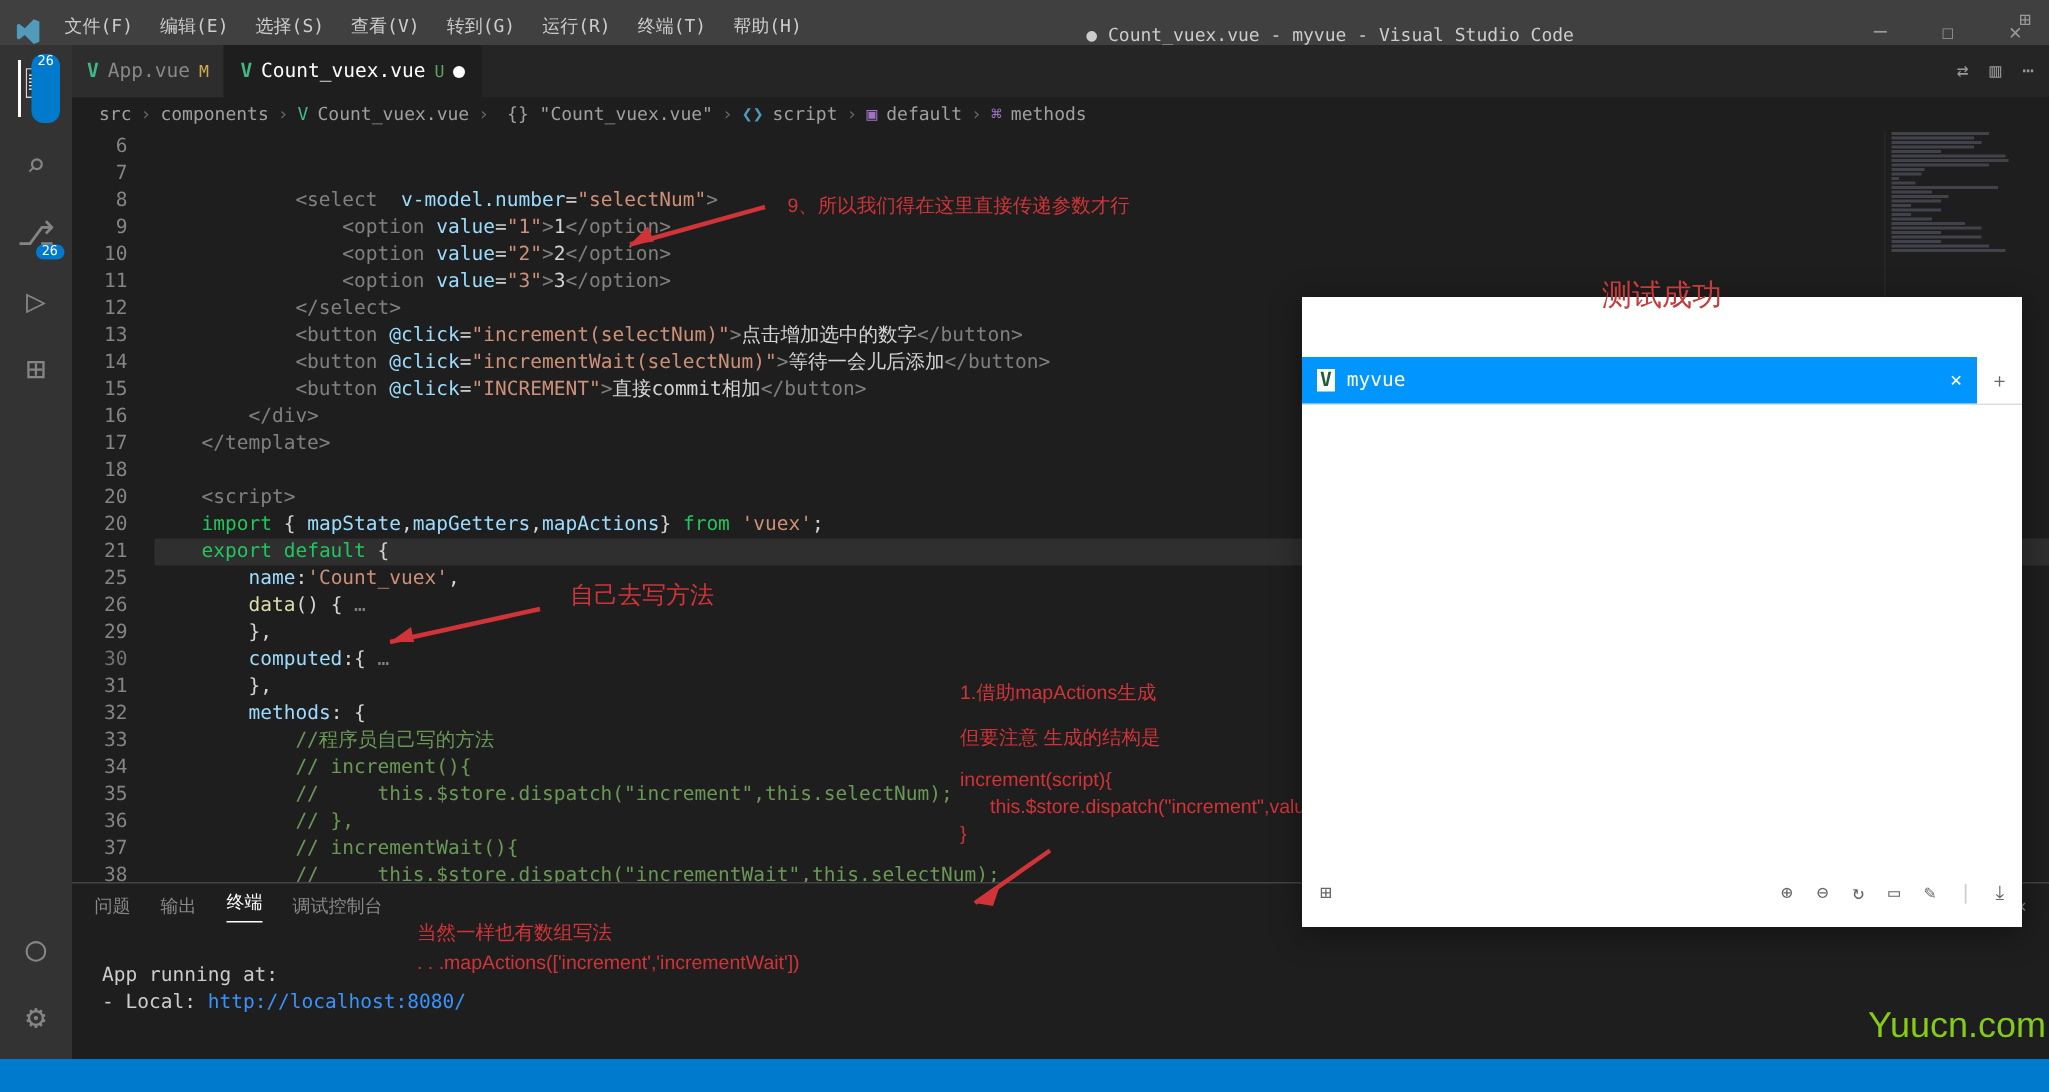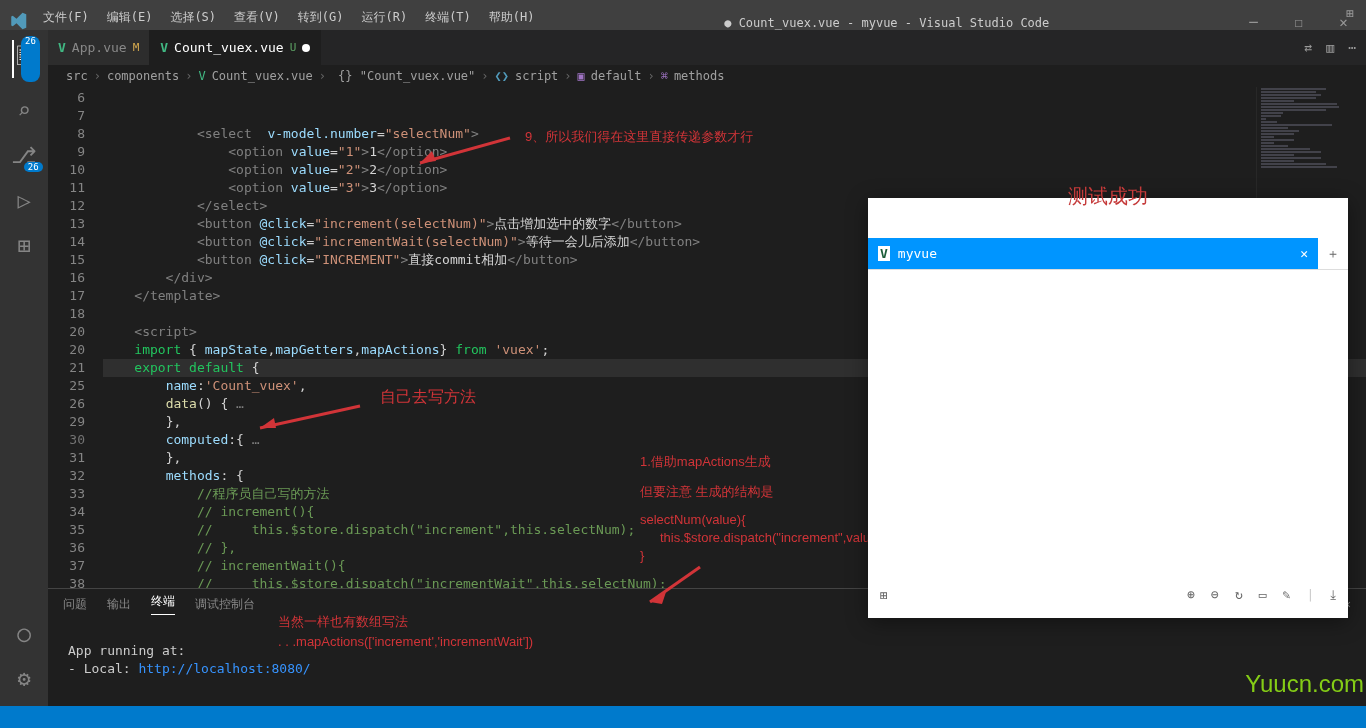--- a/index.html
+++ b/index.html
@@ -279,21 +279,21 @@
   </svg>
 
 <div class="annot" style="top:387px;left:380px;font-size:16px">自己去写方法</div>
 <svg class="arrow" style="top:398px;left:250px" width="120" height="40">
     <line x1="110" y1="8" x2="10" y2="30" stroke="#d13438" stroke-width="3"></line>
     <polygon points="10,30 24,20 26,30" fill="#d13438"></polygon>
   </svg>
 
 <div class="annot" style="top:453px;left:640px">1.借助mapActions生成</div>
 <div class="annot" style="top:483px;left:640px">但要注意 生成的结构是</div>
-<div class="annot" style="top:512px;left:640px">selectNum(value){</div>
+<div class="annot" style="top:512px;left:640px">increment(script){</div>
 <div class="annot" style="top:530px;left:660px">    this.$store.dispatch("increment",value)</div>
 <div class="annot" style="top:548px;left:640px">}</div>
 <svg class="arrow" style="top:562px;left:640px" width="80" height="50">
     <line x1="60" y1="5" x2="10" y2="40" stroke="#d13438" stroke-width="3"></line>
     <polygon points="10,40 26,30 22,42" fill="#d13438"></polygon>
   </svg>
 
 <div class="preview">
   <div class="preview-title">测试成功</div>
   <div class="prev-tab-bar">

